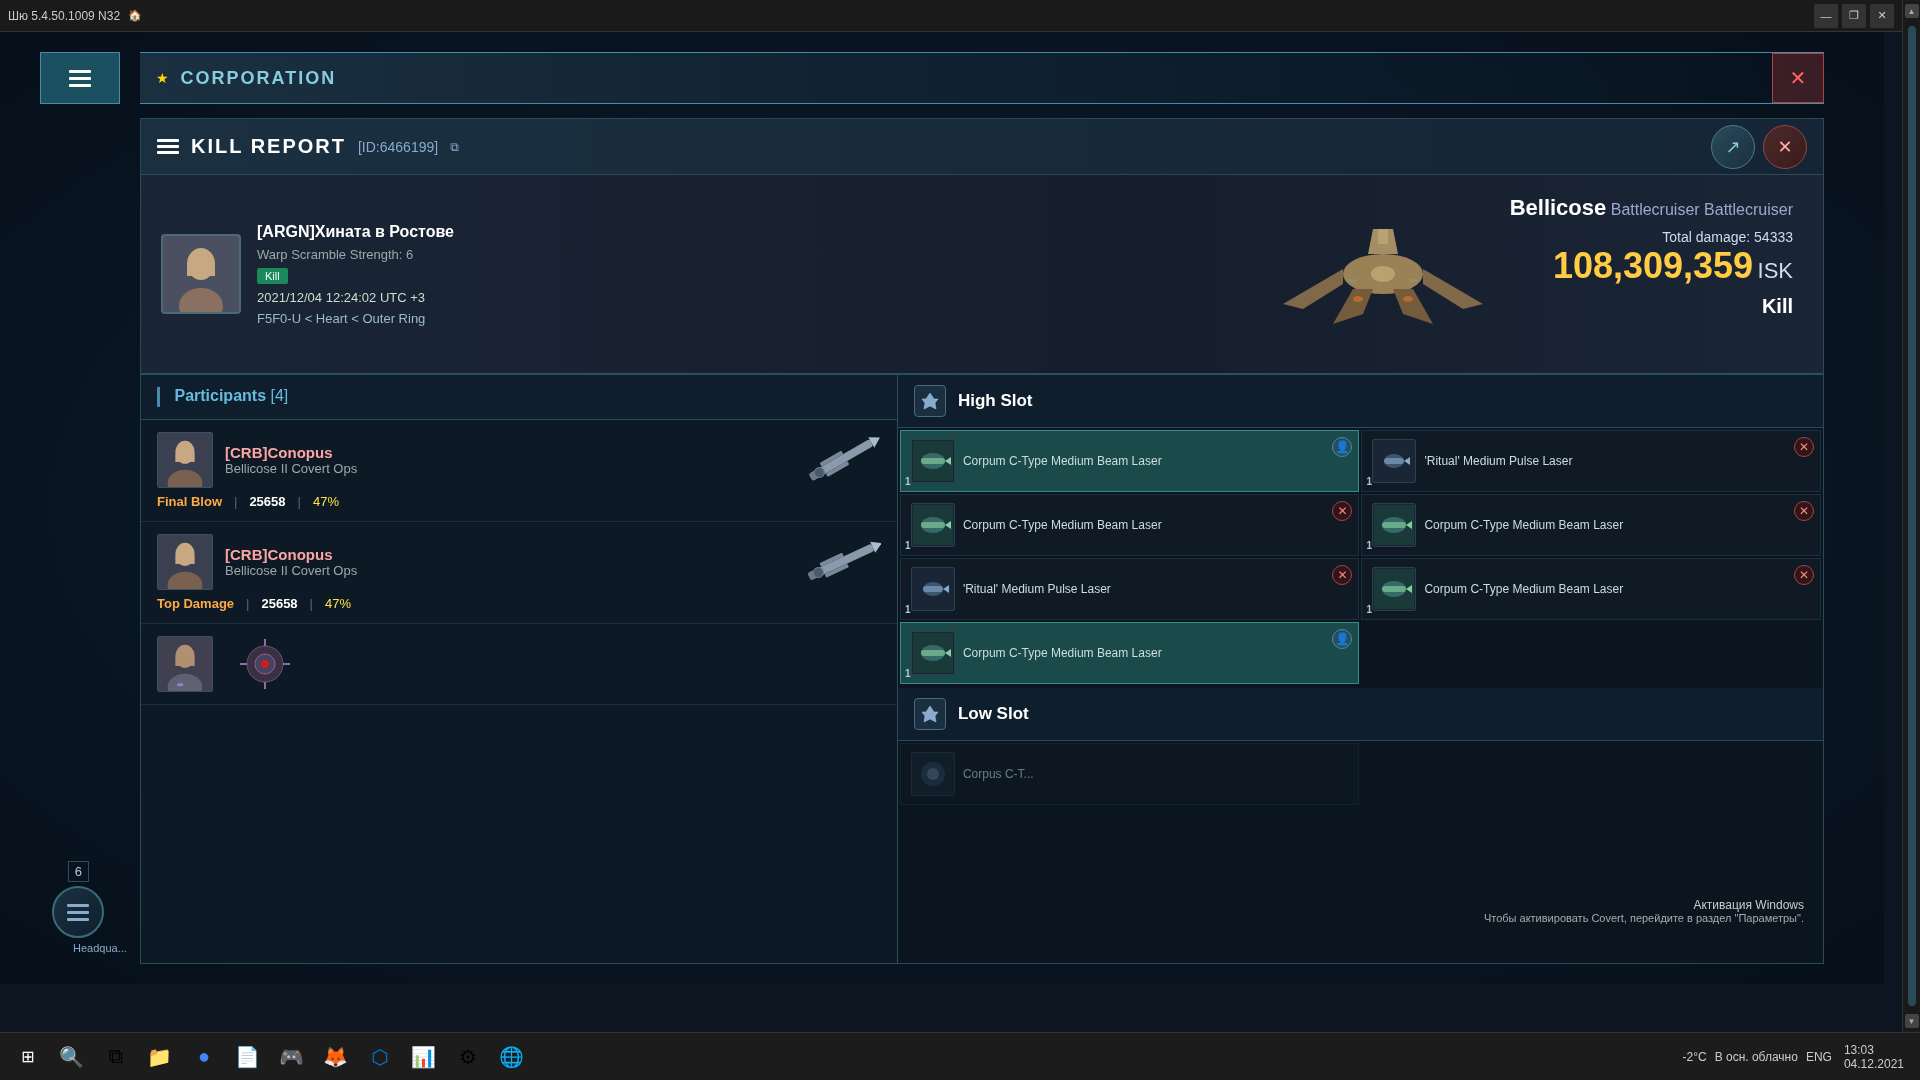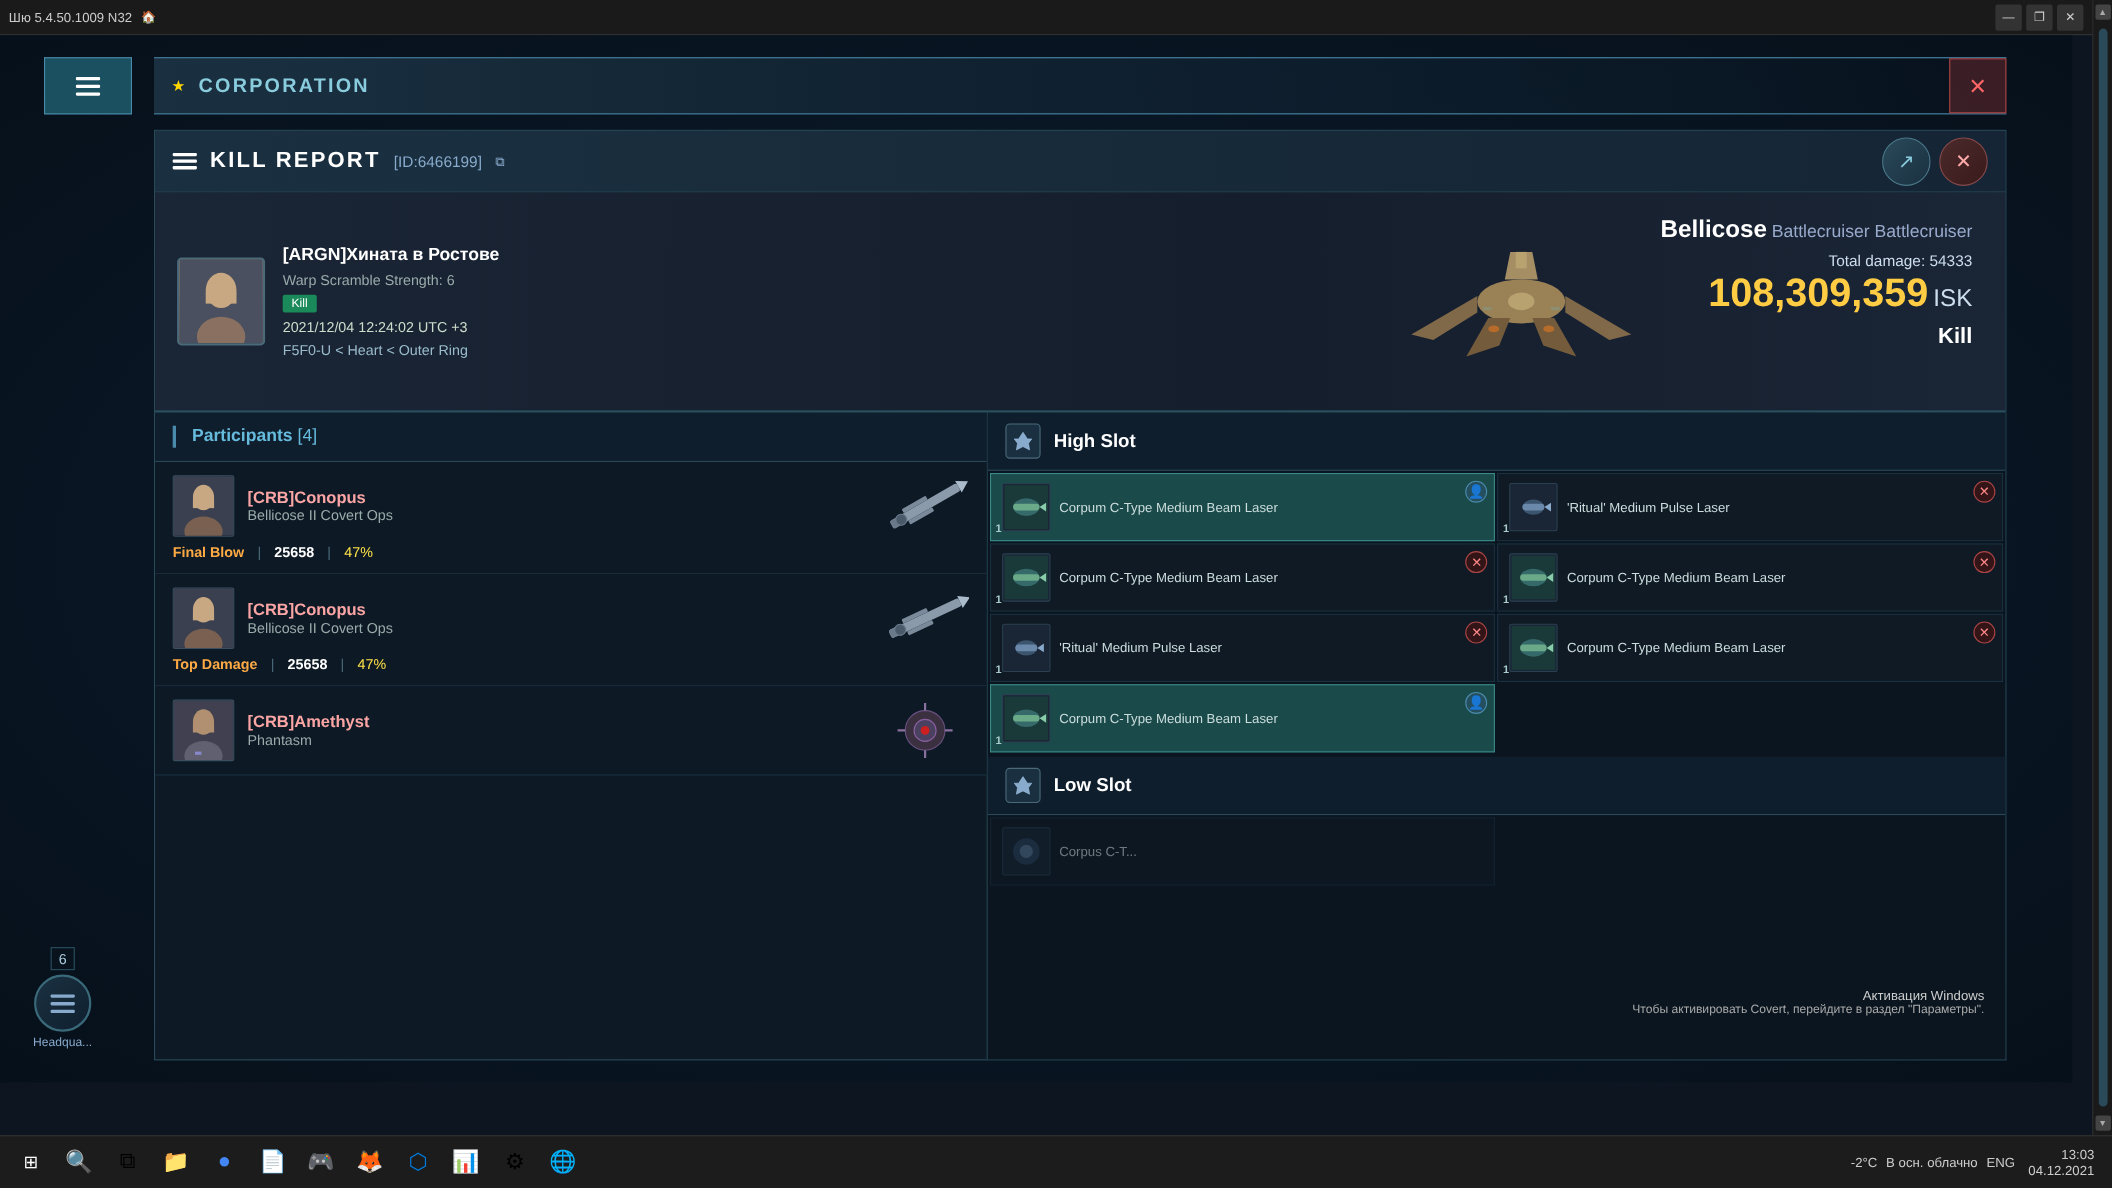--- a/index.html
+++ b/index.html
@@ -53,21 +53,20 @@
     .taskbar-right {
       margin-left: auto;
       display: flex;
       align-items: center;
       gap: 12px;
       padding: 0 16px;
       color: #ccc;
       font-size: 12px;
     }
     .clock {
-      text-align: right;
       font-size: 12px;
       color: #ccc;
     }
     .taskbar-tray {
       display: flex;
       align-items: center;
       gap: 8px;
     }
 
     
@@ -631,20 +630,21 @@
       border: 2px solid #3a6a7a;
       border-radius: 50%;
       display: flex;
       align-items: center;
       justify-content: center;
       cursor: pointer;
     }
     .hq-label {
       color: #88aacc;
       font-size: 11px;
+      margin-left: 43px;
     }
     .number-badge {
       background: rgba(10, 20, 30, 0.9);
       border: 1px solid #2a5060;
       color: #aaccdd;
       font-size: 13px;
       padding: 2px 6px;
     }
 
     
@@ -897,24 +897,20 @@
           <div class="participant-item">
             <div class="participant-row">
               <div class="participant-avatar">
                 <svg width="56" height="56" viewBox="0 0 56 56">
                   <rect width="56" height="56" fill="#404050"></rect>
                   <ellipse cx="28" cy="20" rx="10" ry="12" fill="#b09070"></ellipse>
                   <ellipse cx="28" cy="52" rx="18" ry="14" fill="#606070"></ellipse>
                   <rect x="18" y="22" width="20" height="8" fill="#b09070"></rect>
                   <rect x="20" y="48" width="6" height="3" fill="#8888cc"></rect>
                 </svg>
-              </div>
-              <div class="participant-details">
-                <div class="participant-name">[CRB]Amethyst</div>
-                <div class="participant-ship">Phantasm</div>
               </div>
               <div class="participant-weapon">
                 <svg width="80" height="50" viewBox="0 0 80 50">
                   <g transform="translate(40,25)">
                     <circle cx="0" cy="0" r="18" fill="#3a3040" stroke="#6a5080" stroke-width="1"></circle>
                     <circle cx="0" cy="0" r="10" fill="#4a4060" stroke="#8a60a0" stroke-width="1"></circle>
                     <circle cx="0" cy="0" r="4" fill="#cc2020"></circle>
                     <line x1="-18" y1="0" x2="-25" y2="0" stroke="#8a70a0" stroke-width="2"></line>
                     <line x1="18" y1="0" x2="25" y2="0" stroke="#8a70a0" stroke-width="2"></line>
                     <line x1="0" y1="-18" x2="0" y2="-25" stroke="#8a70a0" stroke-width="2"></line>

